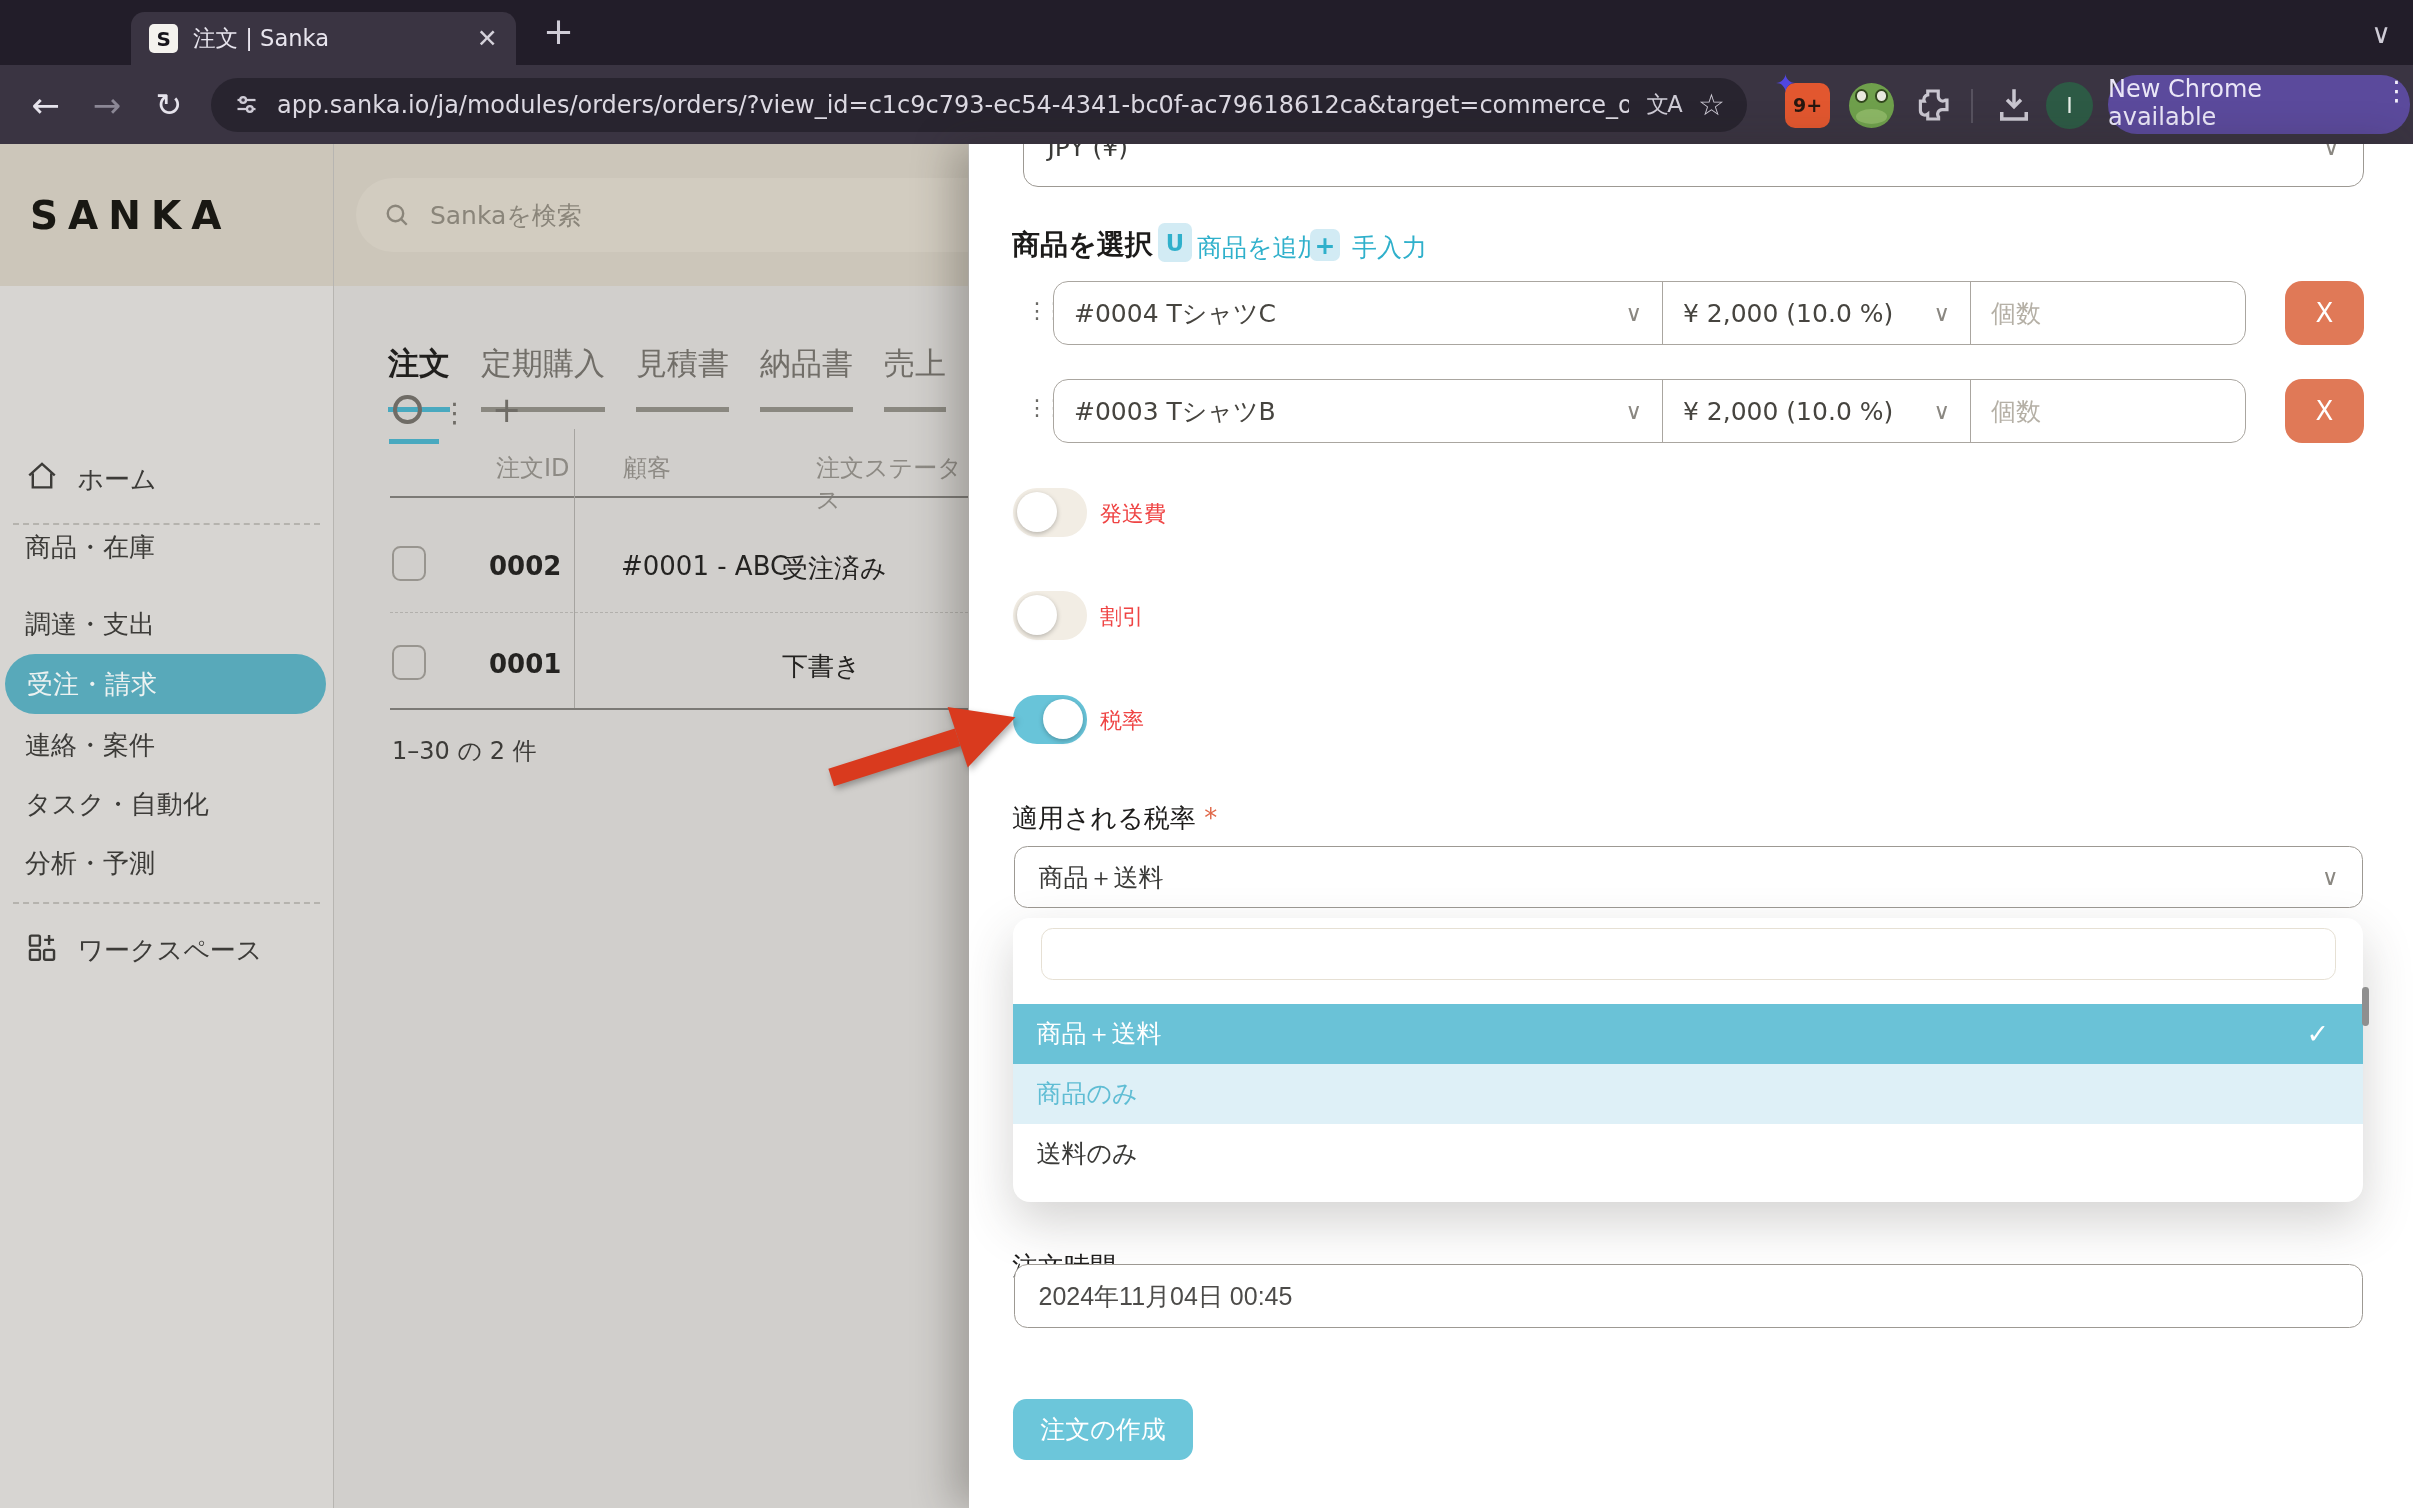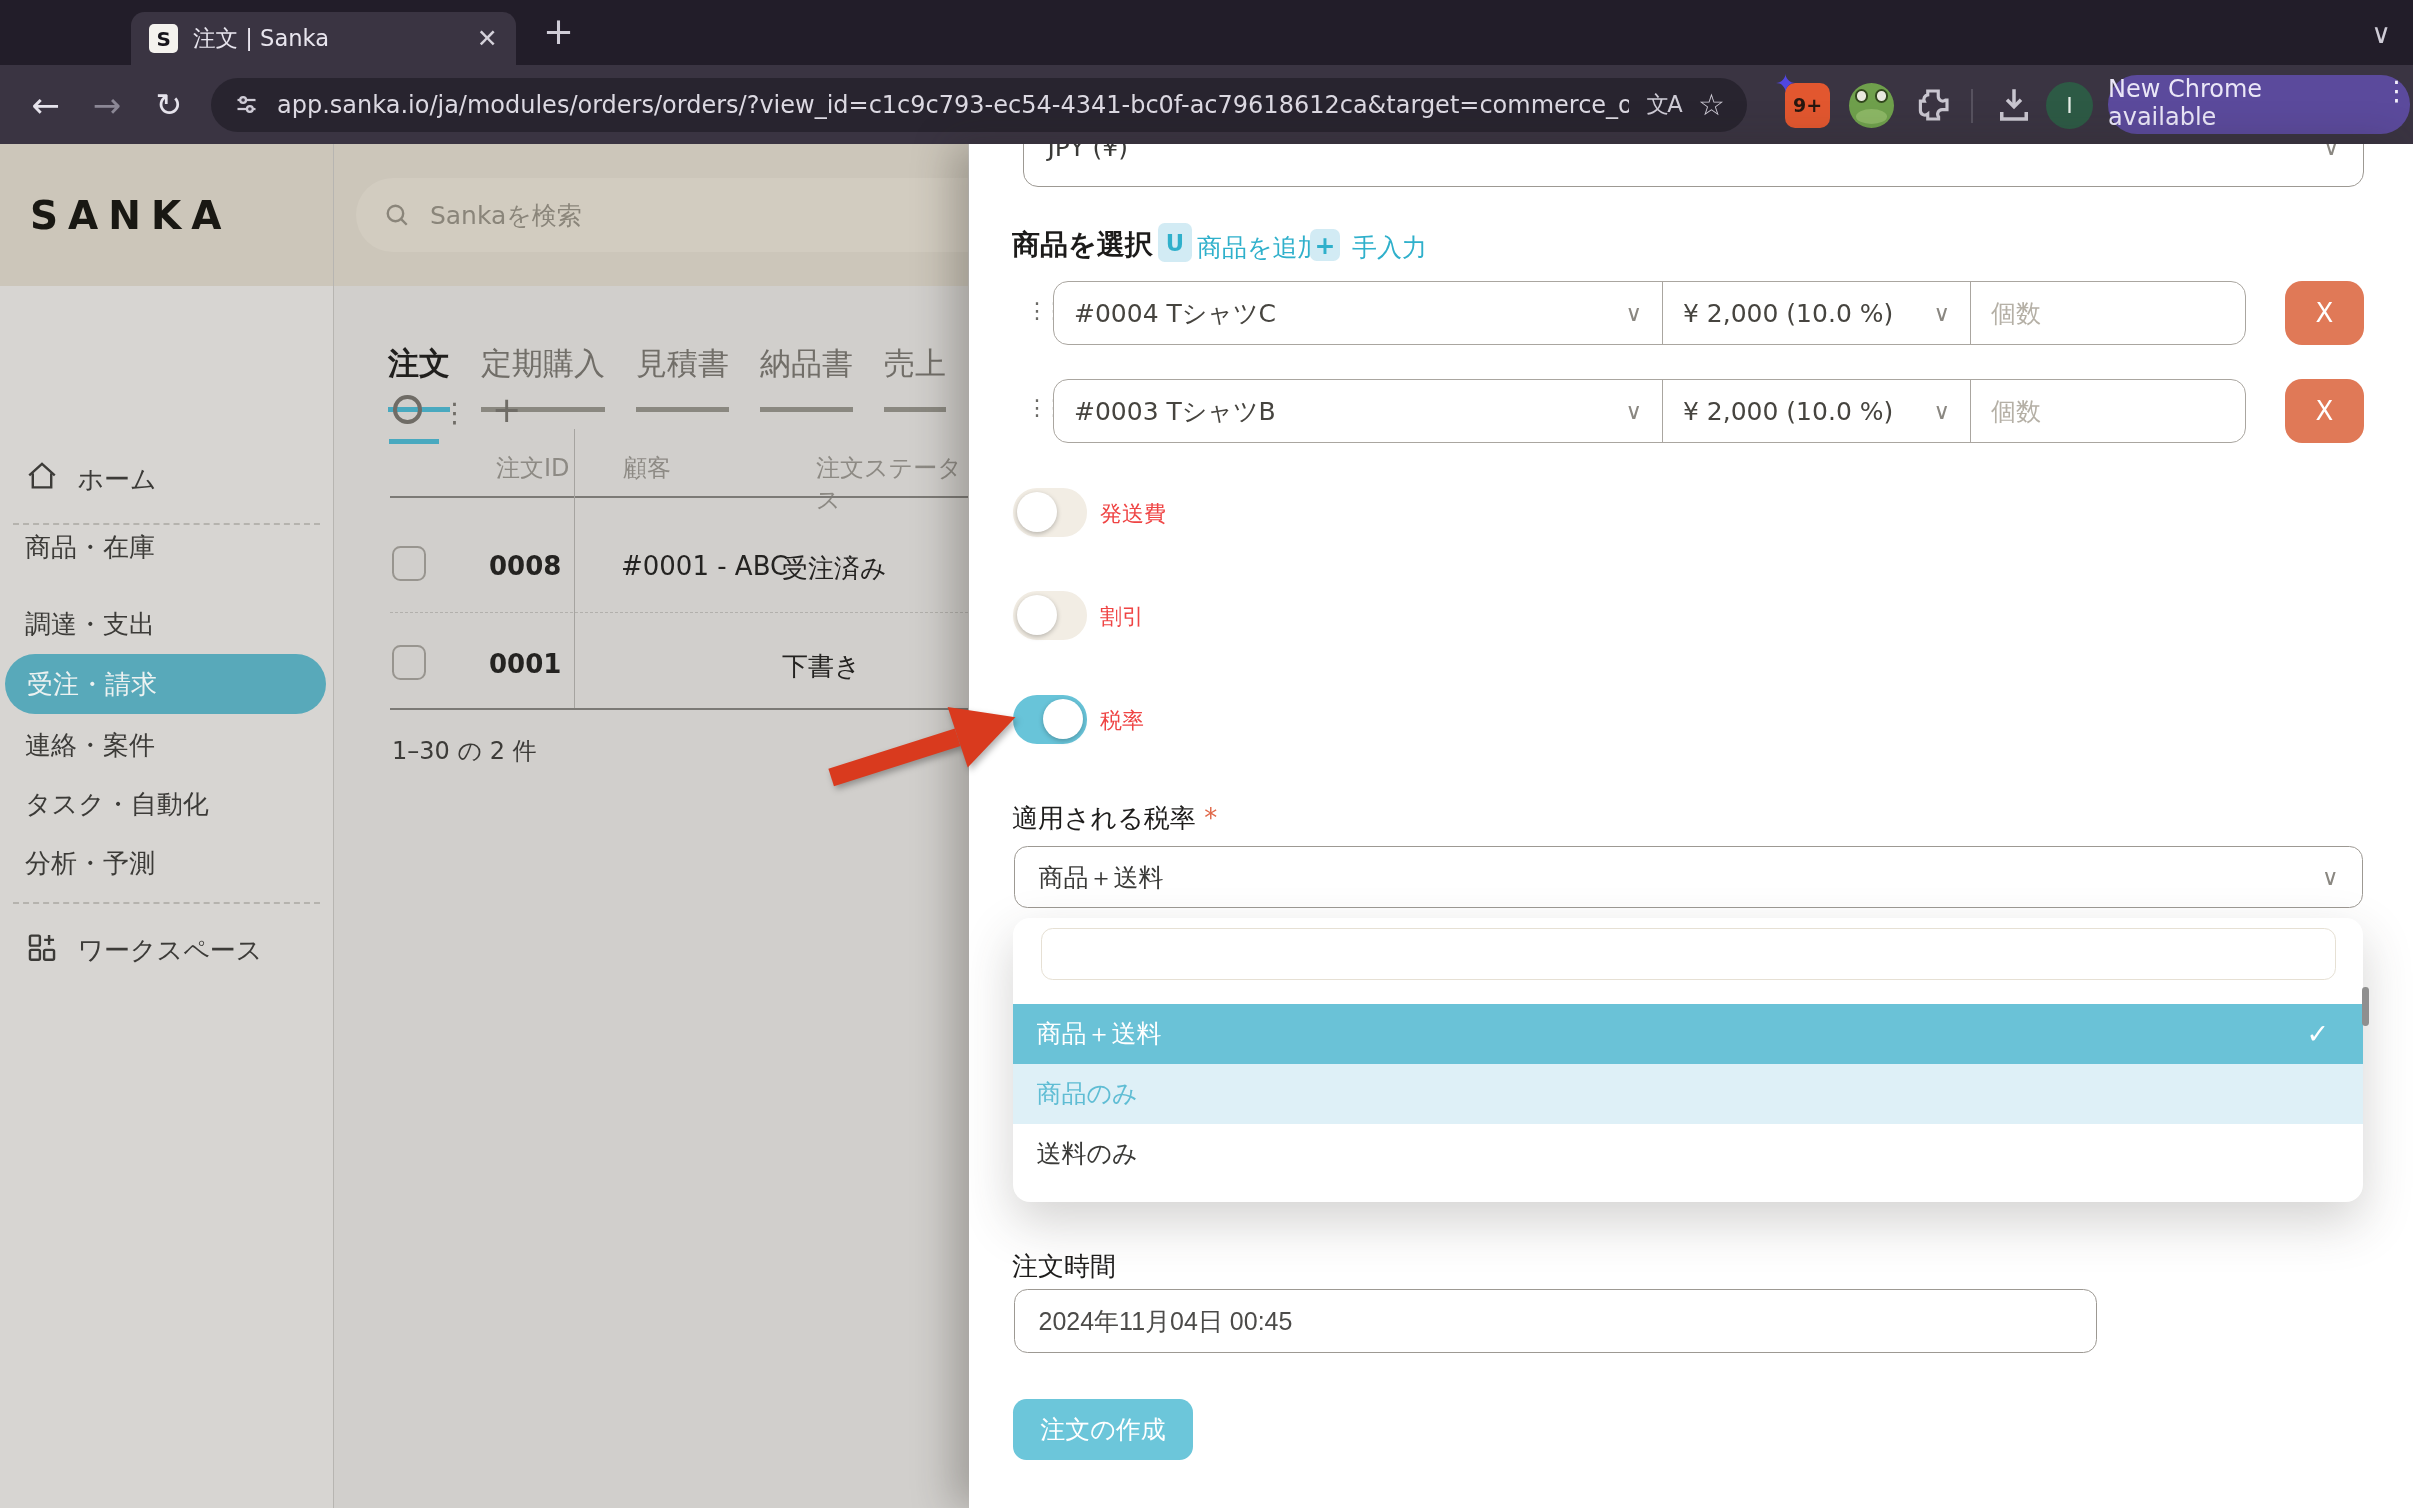--- a/index.html
+++ b/index.html
@@ -123,21 +123,21 @@
                font-size:23.5px; padding:0 17px; outline:none; display:block; }
   .opt { height:60px; display:flex; align-items:center; justify-content:space-between;
          padding:0 34px 0 23.5px; font-size:25px; margin-top:0; }
   .opt.first { margin-top:23.5px; }
   .opt.selected { background:#6ac2d7; color:#fff; }
   .opt.hover { background:#def0f7; color:#5fbdd4; }
   .opt.plain { background:#fff; color:#3a3a38; }
   .opt .check { font-size:27px; color:#fff; }
   .dd-scrollthumb { position:absolute; left:1393px; top:843px; width:6.7px; height:39px; background:#8f8f8f; border-radius:3.4px; }
   .time-label { position:absolute; left:43px; top:1105px; font-size:26px; color:#1d1c1b; }
-  .time-input { position:absolute; left:45px; top:1145px; width:1083px; height:64px; border:1.7px solid #9d9993;
+  .time-input { position:absolute; left:45px; top:1120px; width:1349px; height:64px; border:1.7px solid #9d9993;
                 border-radius:13.4px; font-size:25px; color:#4c4b49; padding:0 23.5px; outline:none; background:#fff; }
   .submit { position:absolute; left:44px; top:1255px; width:180px; height:61px; background:#6cc6da; border:none;
             border-radius:13.4px; color:#fff; font-size:25px; display:flex; align-items:center; justify-content:center; }
 
   .arrow-svg { position:absolute; left:0; top:0; width:2413px; height:1508px; pointer-events:none; z-index:50; }
 </style>
 </head>
 <body>
 
 <div class="screen">
@@ -270,21 +270,21 @@
     <div class="view-underline"></div>
 
     <div class="th" style="left:162px;">注文ID</div>
     <div class="th" style="left:289px;">顧客</div>
     <div class="th" style="left:482px;">注文ステータス</div>
     <div class="hline" style="top:352px;"></div>
     <div class="vline"></div>
 
     <div>
       <div class="cb" style="top:402px;"></div>
-      <div class="cell" style="left:155px; top:407px; font-weight:bold;">0008</div>
+      <div class="cell" style="left:155px; top:407px; font-weight:bold;">0002</div>
       <div class="cell" style="left:287px; top:407px;">#0001 - ABC</div>
       <div class="cell" style="left:448px; top:407px;">受注済み</div>
     </div>
     <div class="row-dash"></div>
     <div>
       <div class="cb" style="top:501px;"></div>
       <div class="cell" style="left:155px; top:505px; font-weight:bold;">0001</div>
       <div class="cell" style="left:287px; top:505px;"></div>
       <div class="cell" style="left:448px; top:505px;">下書き</div>
     </div>

